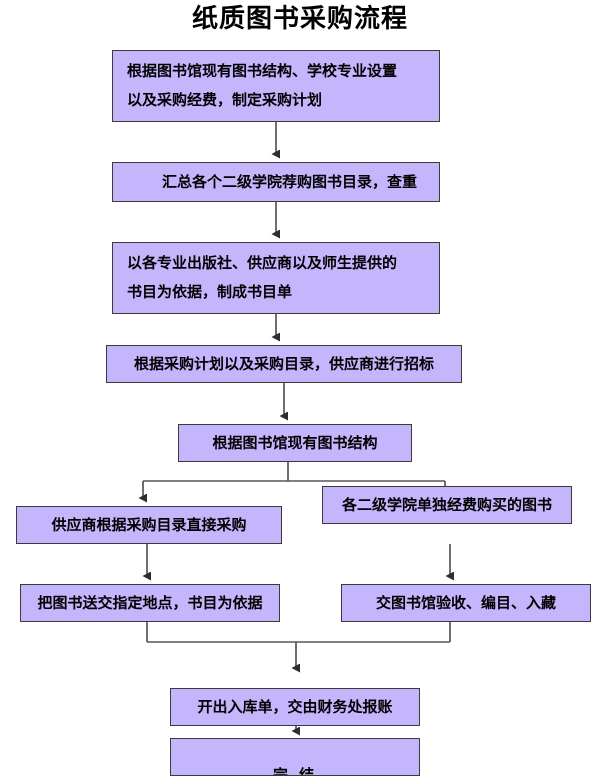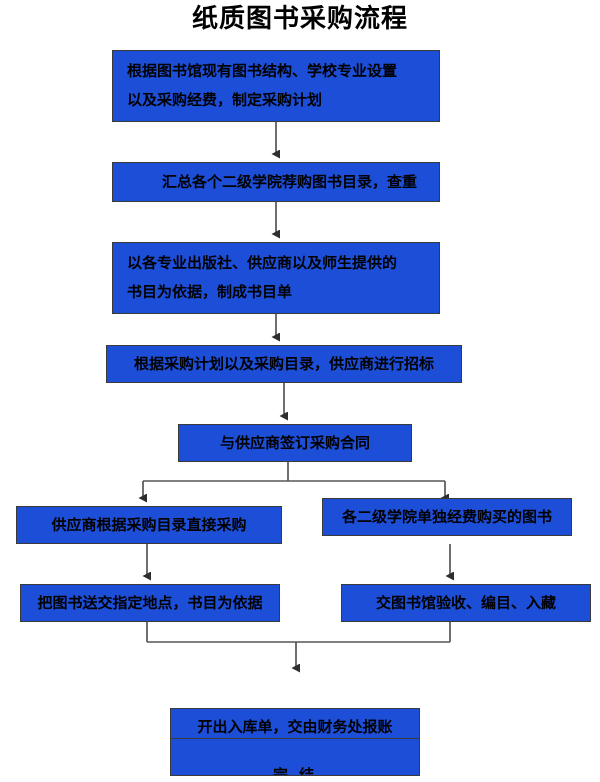--- a/index.html
+++ b/index.html
@@ -34,21 +34,21 @@
     font-size: 26px;
     font-weight: bold;
     letter-spacing: 1px;
     color: #000000;
     line-height: 28px;
   }
   .node {
     position: absolute;
     box-sizing: border-box;
     border: 1.6px solid #3a3a3a;
-    background: #1d4ed8;
+    background: #c4b5fd;
     color: #000000;
     font-weight: bold;
     font-size: 15px;
     line-height: 29px;
     display: flex;
     align-items: center;
     overflow: hidden;
   }
   .node .node-label {
     display: block;
@@ -122,40 +122,40 @@
   <div class="node align-left" style="left:112px; top:242px; width:328px; height:72px;">
     <span class="node-label">以各专业出版社、供应商以及师生提供的
 书目为依据，制成书目单</span>
   </div>
 
   <div class="node align-center" style="left:106px; top:345px; width:356px; height:38px;">
     <span class="node-label">根据采购计划以及采购目录，供应商进行招标</span>
   </div>
 
   <div class="node align-center" style="left:178px; top:424px; width:234px; height:38px;">
-    <span class="node-label">与供应商签订采购合同</span>
+    <span class="node-label">根据图书馆现有图书结构</span>
   </div>
 
   <div class="node align-center" style="left:16px; top:506px; width:266px; height:38px;align-items:center;">
     <span class="node-label">供应商根据采购目录直接采购</span>
   </div>
 
-  <div class="node align-center" style="left:322px; top:498px; width:250px; height:38px;">
+  <div class="node align-center" style="left:322px; top:486px; width:250px; height:38px;">
     <span class="node-label">各二级学院单独经费购买的图书</span>
   </div>
 
   <div class="node align-center" style="left:20px; top:584px; width:260px; height:38px;">
     <span class="node-label">把图书送交指定地点，书目为依据</span>
   </div>
 
   <div class="node align-center" style="left:341px; top:584px; width:250px; height:38px;">
     <span class="node-label">交图书馆验收、编目、入藏</span>
   </div>
 
-  <div class="node align-center" style="left:170px; top:708px; width:250px; height:38px;">
+  <div class="node align-center" style="left:170px; top:688px; width:250px; height:38px;">
     <span class="node-label">开出入库单，交由财务处报账</span>
   </div>
 
   <div class="node align-center wide-letter" style="left:170px; top:738px; width:250px; height:38px;">
     <span class="node-label">完 结</span>
   </div>
 
 </div>
 
 </body></html>

